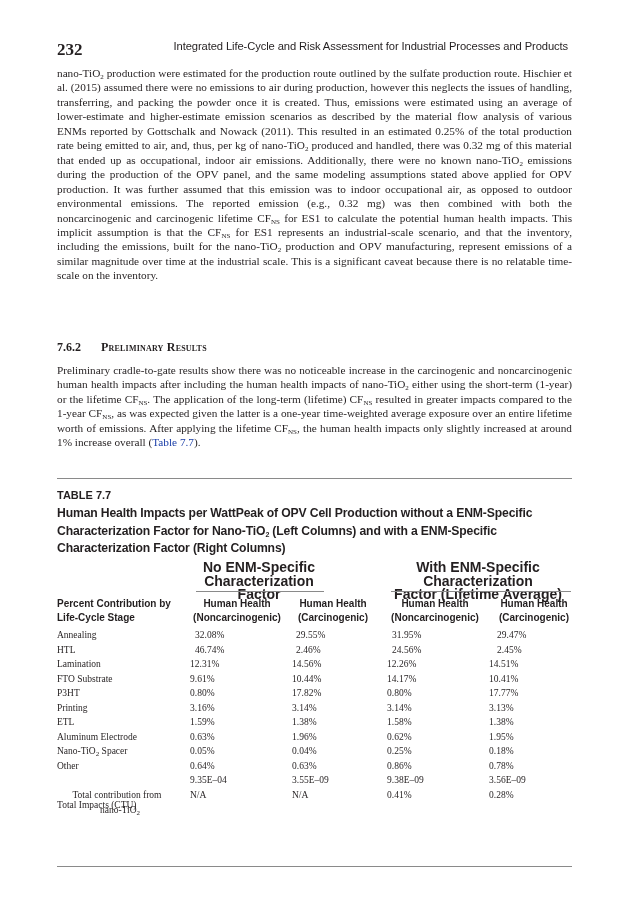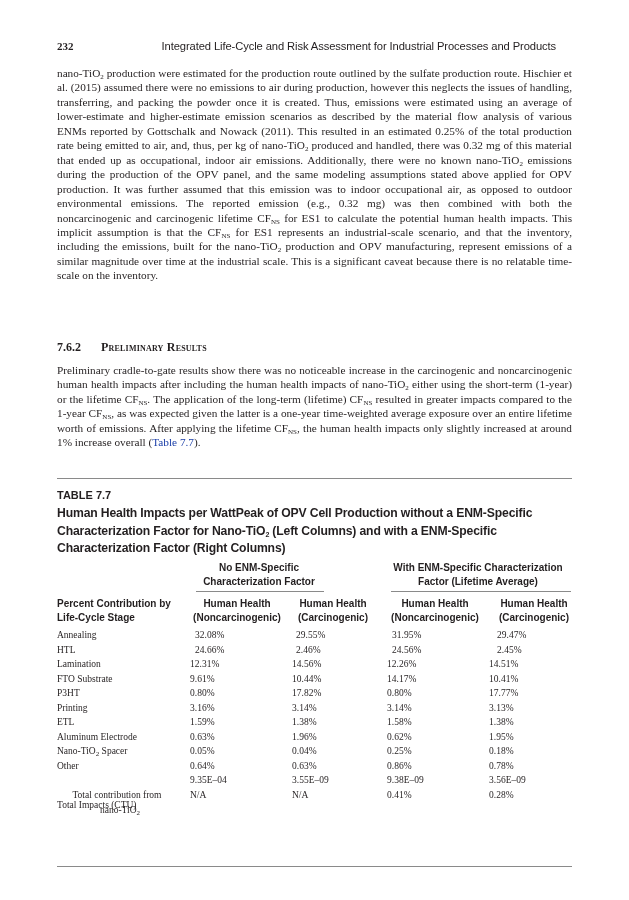--- a/index.html
+++ b/index.html
@@ -1,35 +1,35 @@
 <!DOCTYPE html>
 <html><head>
 <meta charset="utf-8">
 <style>
   html, body { margin: 0; padding: 0; background: #ffffff; }
   body { width: 629px; height: 900px; position: relative; overflow: hidden; color: #231f20; }
   .page { position: absolute; left: 0; top: 0; width: 629px; height: 900px; }
   .running-head { position: absolute; top: 40px; left: 57px; width: 515px; font-family: "Liberation Sans", sans-serif; font-size: 11.2px; color: #231f20; }
-  .running-head .pnum { position: absolute; left: 0; top: 0; font-weight: bold; font-family: "Liberation Serif", serif; font-size: 11px; }
-  .running-head .rtitle { position: absolute; right: 16px; top: 0; white-space: nowrap; letter-spacing: -0.1px; }
+  .running-head .pnum { position: absolute; left: 0; top: 0; font-weight: bold; font-family: "Liberation Serif", serif; font-size: 17px; }
+  .running-head .rtitle { position: absolute; right: 4px; top: 0; white-space: nowrap; letter-spacing: -0.1px; }
   .body-text { position: absolute; left: 57px; width: 515px; font-family: "Liberation Serif", serif; font-size: 11.25px; line-height: 14.45px; text-align: justify; color: #231f20; }
   .body-text p { margin: 0; }
   .p1 { top: 66px; }
   .sec-head { position: absolute; top: 340px; left: 57px; font-family: "Liberation Serif", serif; font-weight: bold; font-size: 12px; }
   .sec-head .num { display: inline-block; width: 44px; }
   .sec-head .title { font-variant: small-caps; letter-spacing: 0.2px; }
   .p2 { top: 363px; }
   .tlink { color: #1a3ea8; }
   sub { font-size: 7px; vertical-align: -2px; line-height: 0; }
   .rule { position: absolute; left: 57px; width: 515px; height: 1px; background: #8a8a8a; }
   .rule.top { top: 478px; }
   .rule.bottom { top: 866px; }
   .table-label { position: absolute; top: 489px; left: 57px; font-family: "Liberation Sans", sans-serif; font-weight: bold; font-size: 11px; }
   .table-caption { position: absolute; top: 505px; left: 57px; width: 515px; font-family: "Liberation Sans", sans-serif; font-weight: bold; font-size: 12.2px; line-height: 17.5px; letter-spacing: -0.15px; }
-  .grp { position: absolute; font-family: "Liberation Sans", sans-serif; font-weight: bold; font-size: 10px; line-height: 13.5px; text-align: center; }
+  .grp { position: absolute; font-family: "Liberation Sans", sans-serif; font-weight: bold; font-size: 14px; line-height: 13.5px; text-align: center; }
   .grp.g1 { top: 561px; left: 195px; width: 128px; }
   .grp.g2 { top: 561px; left: 388px; width: 180px; }
   .grp-rule { position: absolute; top: 591px; height: 1px; background: #8a8a8a; }
   .grp-rule.r1 { left: 196px; width: 128px; }
   .grp-rule.r2 { left: 391px; width: 180px; }
   .colhead { position: absolute; top: 597px; font-family: Liberation Sans, sans-serif; font-weight: bold; font-size: 10px; line-height: 14px; }
   .colhead.c0 { left: 57px; text-align: left; }
   .colhead.c1 { left: 187px; width: 100px; text-align: center; }
   .colhead.c2 { left: 293px; width: 80px; text-align: center; }
   .colhead.c3 { left: 385px; width: 100px; text-align: center; }
@@ -113,21 +113,21 @@
   <div class="trows">
     <div class="trow center-cells">
         <span class="cell k0">Annealing</span>
         <span class="cell k1">32.08%</span>
         <span class="cell k2">29.55%</span>
         <span class="cell k3">31.95%</span>
         <span class="cell k4">29.47%</span>
       </div>
     <div class="trow center-cells">
         <span class="cell k0">HTL</span>
-        <span class="cell k1">24.66%</span>
+        <span class="cell k1">46.74%</span>
         <span class="cell k2">2.46%</span>
         <span class="cell k3">24.56%</span>
         <span class="cell k4">2.45%</span>
       </div>
     <div class="trow">
         <span class="cell k0">Lamination</span>
         <span class="cell k1">12.31%</span>
         <span class="cell k2">14.56%</span>
         <span class="cell k3">12.26%</span>
         <span class="cell k4">14.51%</span>

